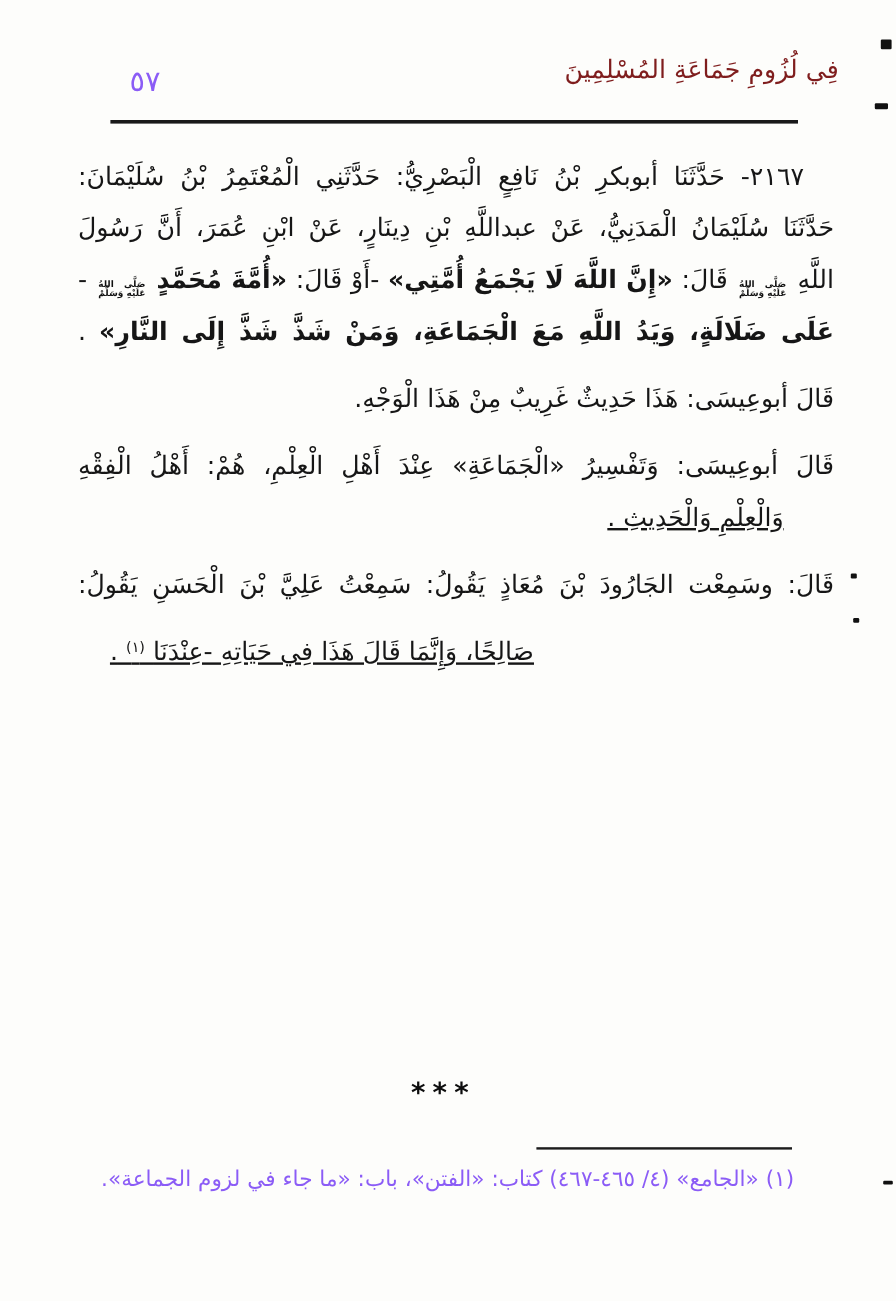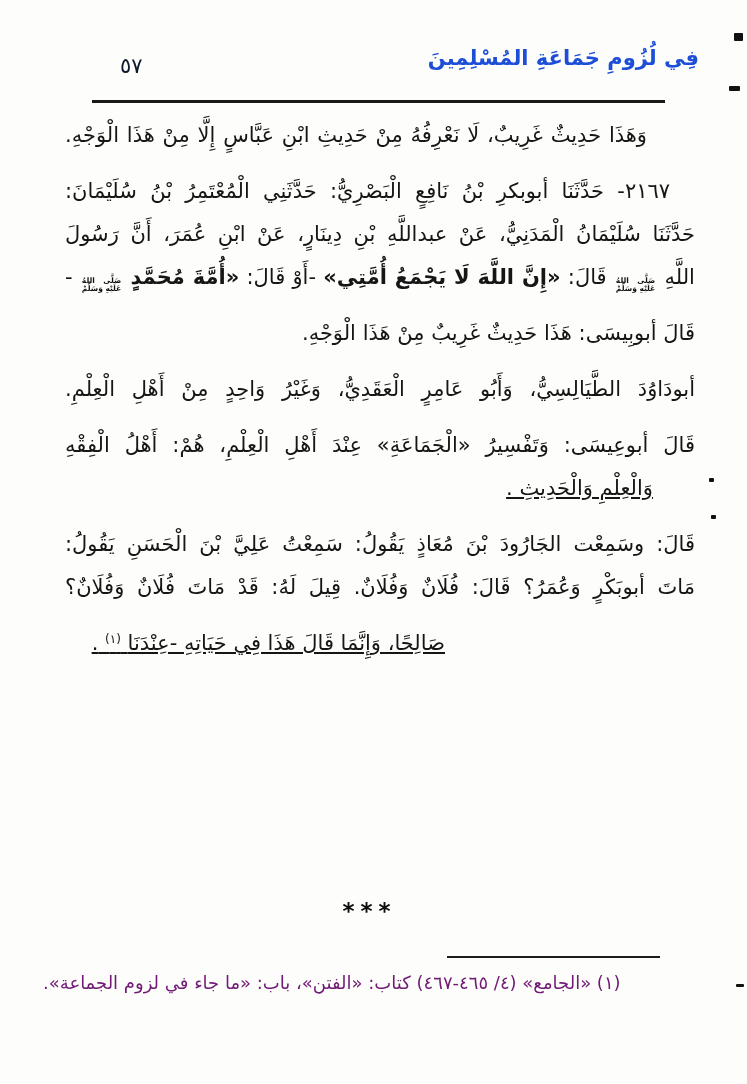--- a/index.html
+++ b/index.html
@@ -13,27 +13,27 @@
     position: relative;
     width: 747px; height: 1084px;
     background: #fdfdfb;
     color: #141414;
     direction: rtl;
   }
 
   
   .header-title {
     position: absolute; top: 46px; right: 48px;
-    font-size: 21px; font-weight: 700;
+    font-size: 21px; font-weight: 400;
     letter-spacing: 0.5px;
-    color: #1d4ed8;
+    color: #7f1d1d;
   }
   .page-number {
-    position: absolute; top: 54px; left: 120px;
-    font-size: 21px; color: #0f172a;
+    position: absolute; top: 54px; left: 108px;
+    font-size: 24px; color: #8b5cf6;
   }
   .header-rule {
     position: absolute; top: 100px; left: 92px;
     width: 573px; height: 3px;
     background: #191919;
   }
 
   
   .body-text {
     position: absolute; top: 114px; right: 52px;
@@ -80,22 +80,22 @@
     position: absolute; top: 956px; left: 87px; 
     width: 213px; height: 2px;
     background: #1c1c1c;
   }
   .footnote-rule { left: auto; right: 87px; width: 213px; }
   .footnote {
     position: absolute; top: 966px; right: 44px;
     width: 660px;
     font-size: 18px; line-height: 34px;
     white-space: nowrap;
-    text-align: left;
-    color: #701a75;
+    text-align: center;
+    color: #8b5cf6;
   }
 
   
   .speck { position: absolute; background: #111; border-radius: 1px; }
   .speck.s1 { top: 33px;  left: 734px; width: 9px;  height: 8px; }
   .speck.s2 { top: 86px;  left: 729px; width: 11px; height: 5px; }
   .speck.s3 { top: 478px; left: 709px; width: 5px;  height: 4px; }
   .speck.s4 { top: 515px; left: 711px; width: 5px;  height: 4px; }
   .speck.s5 { top: 984px; left: 736px; width: 8px;  height: 3px; }
 </style>
@@ -104,41 +104,37 @@
 
 <div class="page">
 
   <div class="header-title">فِي لُزُومِ جَمَاعَةِ المُسْلِمِينَ</div>
 
   <div class="page-number">٥٧</div>
 
   <div class="header-rule"></div>
 
   <div class="body-text">
-      <div class="para">
-        <div class="line full" style="padding-right: 48px;"><span>وَهَذَا حَدِيثٌ غَرِيبٌ، لَا نَعْرِفُهُ مِنْ حَدِيثِ ابْنِ عَبَّاسٍ إِلَّا مِنْ هَذَا الْوَجْهِ.</span> </div>
-      </div>
       <div class="para extra-gap">
         <div class="line full" style="padding-right: 25px;"><span>٢١٦٧- حَدَّثَنَا أبوبكرِ بْنُ نَافِعٍ الْبَصْرِيُّ: حَدَّثَنِي الْمُعْتَمِرُ بْنُ سُلَيْمَانَ:</span> </div>
         <div class="line full"><span>حَدَّثَنَا سُلَيْمَانُ الْمَدَنِيُّ، عَنْ عبداللَّهِ بْنِ دِينَارٍ، عَنْ ابْنِ عُمَرَ، أَنَّ رَسُولَ</span> </div>
         <div class="line full"><span>اللَّهِ </span> <span class="saw"><span>صَلَّى اللهُ</span><span>عَلَيْهِ وَسَلَّمْ</span></span> <span> قَالَ: </span> <span class="b">«إِنَّ اللَّهَ لَا يَجْمَعُ أُمَّتِي»</span> <span> -أَوْ قَالَ: </span> <span class="b">«أُمَّةَ مُحَمَّدٍ</span> <span class="saw"><span>صَلَّى اللهُ</span><span>عَلَيْهِ وَسَلَّمْ</span></span> <span> -</span> </div>
+        <div class="line full"><span class="b">عَلَى ضَلَالَةٍ، وَيَدُ اللَّهِ مَعَ الْجَمَاعَةِ، وَمَنْ شَذَّ شَذَّ إِلَى النَّارِ»</span> <span> .</span> </div>
       </div>
       <div class="para">
-        <div class="line"><span>قَالَ أبوبِيسَى: هَذَا حَدِيثٌ غَرِيبٌ مِنْ هَذَا الْوَجْهِ.</span> </div>
+        <div class="line"><span>قَالَ أبوعِيسَى: هَذَا حَدِيثٌ غَرِيبٌ مِنْ هَذَا الْوَجْهِ.</span> </div>
       </div>
       <div class="para">
-        <div class="line full"><span>أبودَاوُدَ الطَّيَالِسِيُّ، وَأَبُو عَامِرٍ الْعَقَدِيُّ، وَغَيْرُ وَاحِدٍ مِنْ أَهْلِ الْعِلْمِ.</span> </div>
       </div>
       <div class="para">
         <div class="line full"><span>قَالَ أبوعِيسَى: وَتَفْسِيرُ «الْجَمَاعَةِ» عِنْدَ أَهْلِ الْعِلْمِ، هُمْ: أَهْلُ الْفِقْهِ</span> </div>
         <div class="line" style="padding-right: 42px; text-decoration: underline;"><span>وَالْعِلْمِ وَالْحَدِيثِ .</span> </div>
       </div>
       <div class="para">
         <div class="line full"><span>قَالَ: وسَمِعْت الجَارُودَ بْنَ مُعَاذٍ يَقُولُ: سَمِعْتُ عَلِيَّ بْنَ الْحَسَنِ يَقُولُ:</span> </div>
-        <div class="line full"><span>مَاتَ أبوبَكْرٍ وَعُمَرُ؟ قَالَ: فُلَانٌ وَفُلَانٌ. قِيلَ لَهُ: قَدْ مَاتَ فُلَانٌ وَفُلَانٌ؟</span> </div>
       </div>
       <div class="para">
         <div class="line" style="padding-right: 250px; text-decoration: underline;"><span>صَالِحًا، وَإِنَّمَا قَالَ هَذَا فِي حَيَاتِهِ -عِنْدَنَا</span> <sup>(١)</sup> <span> .</span> </div>
       </div>
     </div>
 
   <div class="ending-mark">***</div>
 
   <div class="footnote-rule"></div>
 

